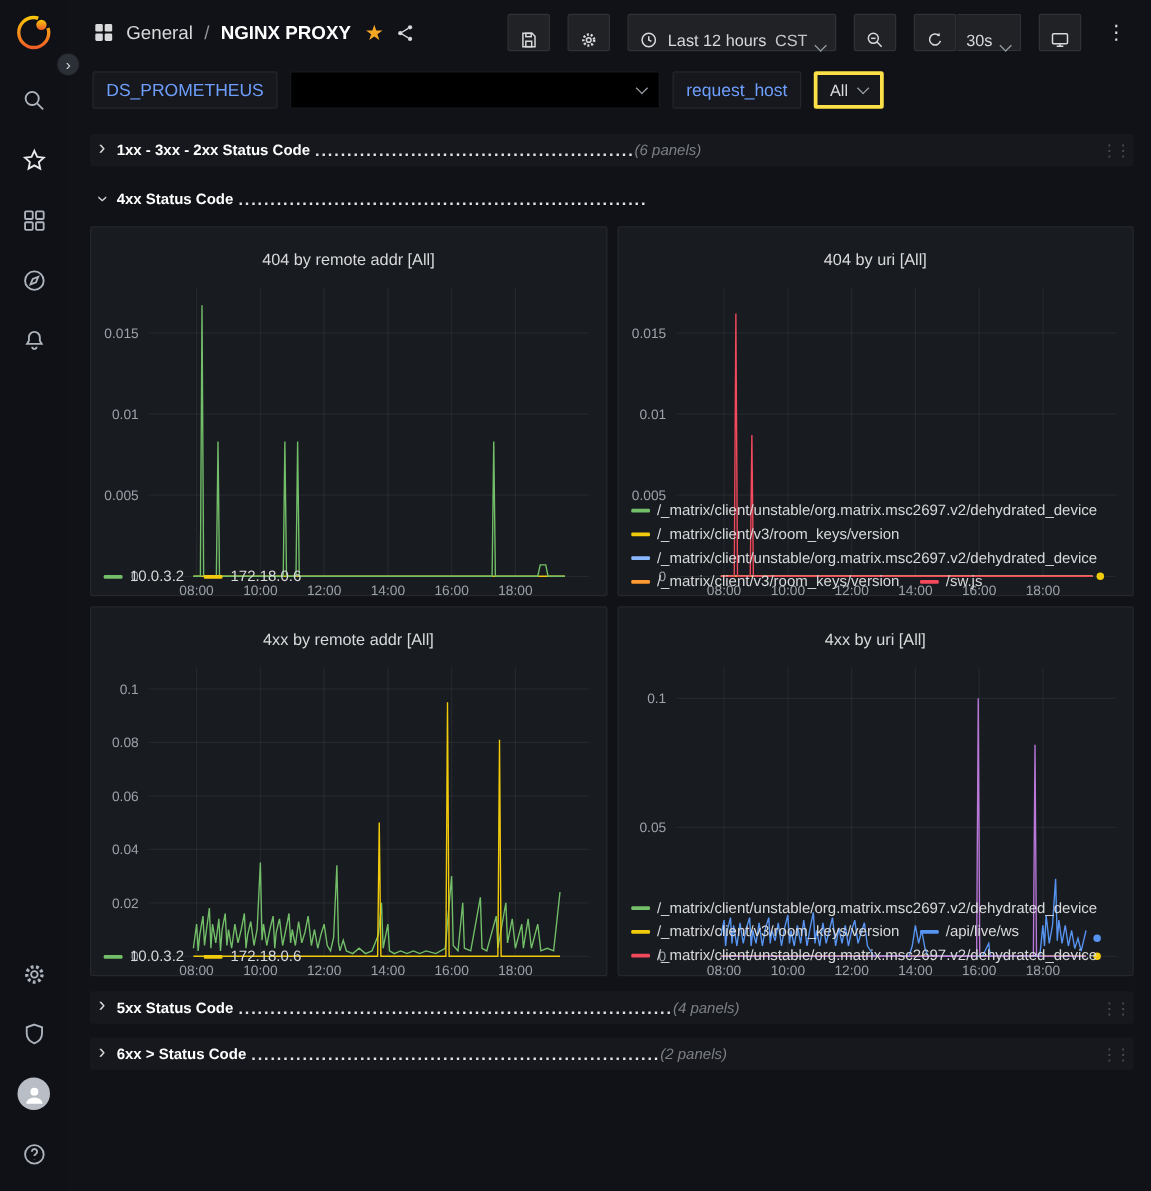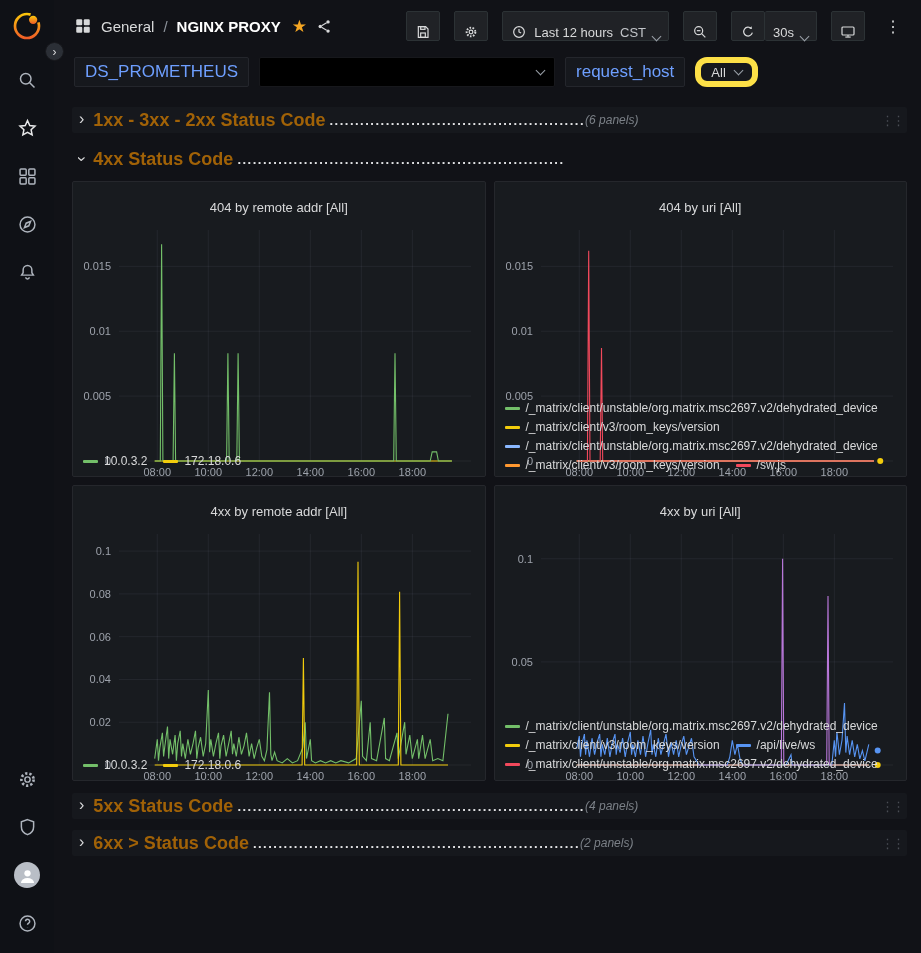--- a/index.html
+++ b/index.html
@@ -56,38 +56,38 @@
   .btn-group .tbtn + .tbtn { border-left: none; }
   .kebab-btn { background: none; border: none; color: #d8d9da; font-size: 16px; padding: 0 6px; cursor: pointer; }
   .tz { color: #c2c5c9; }
   .chev {
     width: 7px; height: 7px; border-right: 1.6px solid #9aa0a8; border-bottom: 1.6px solid #9aa0a8;
     transform: rotate(45deg); display: inline-block; margin-top: -4px; flex: none;
   }
   
   .submenu { flex: none; display: flex; align-items: center; gap: 10px; padding: 5px 14px 10px 20px; }
   .var-label {
-    color: #6e9fff; font-size: 17px; height: 30px; display: flex; align-items: center;
+    color: #6e9fff; font-size: 14px; height: 30px; display: flex; align-items: center;
     padding: 0 10px; background: #16181d; border: 1px solid #24262c; border-radius: 2px; cursor: pointer;
   }
   .var-black {
     width: 296px; height: 30px; background: #000; border: 1px solid #17181c; border-radius: 2px;
     display: flex; align-items: center; justify-content: flex-end; padding-right: 10px; cursor: pointer;
   }
   .var-value {
     display: flex; align-items: center; gap: 9px; height: 30px; padding: 0 10px;
-    background: #16181d; border: 6px solid #fde047; border-radius: 12px; color: #d8d9da; cursor: pointer;
+    background: #16181d; border: 3px solid #fde047; border-radius: 2px; color: #d8d9da; cursor: pointer;
   }
   
   .content { flex: 1; padding: 0 14px 0 18px; overflow: hidden; }
   .rowhdr { display: flex; align-items: center; height: 26px; margin-top: 10px; cursor: pointer; }
   .rowhdr.strip { background: #16181d; border-radius: 2px; }
   .row-chev { color: #d8d9da; font-size: 16px; line-height: 1; margin: 0 9px 2px 7px; flex: none; }
   .row-chev.open { transform: rotate(90deg); margin-bottom: 0; }
-  .row-title { font-weight: 700; font-size: 18px; color: #a16207; white-space: nowrap; }
+  .row-title { font-weight: 700; font-size: 12px; color: #ffffff; white-space: nowrap; }
   .row-dots { font-weight: 700; font-size: 13px; letter-spacing: 1.5px; margin-left: 4px; color: #e3e4e6; white-space: nowrap; overflow: hidden; }
   .row-meta { font-style: italic; color: #7b8087; font-size: 12px; margin-left: 0; white-space: nowrap; }
   .row-grip { margin-left: auto; color: #4a4e55; font-size: 13px; letter-spacing: -2px; padding-right: 4px; cursor: grab; }
   
   .panels { display: grid; grid-template-columns: 1fr 1fr; gap: 8px; margin-top: 9px; }
   .panel {
     height: 296px; background: #181b1f; border: 1px solid #25272c; border-radius: 2px;
     display: flex; flex-direction: column; overflow: hidden;
   }
   .panel-title {

